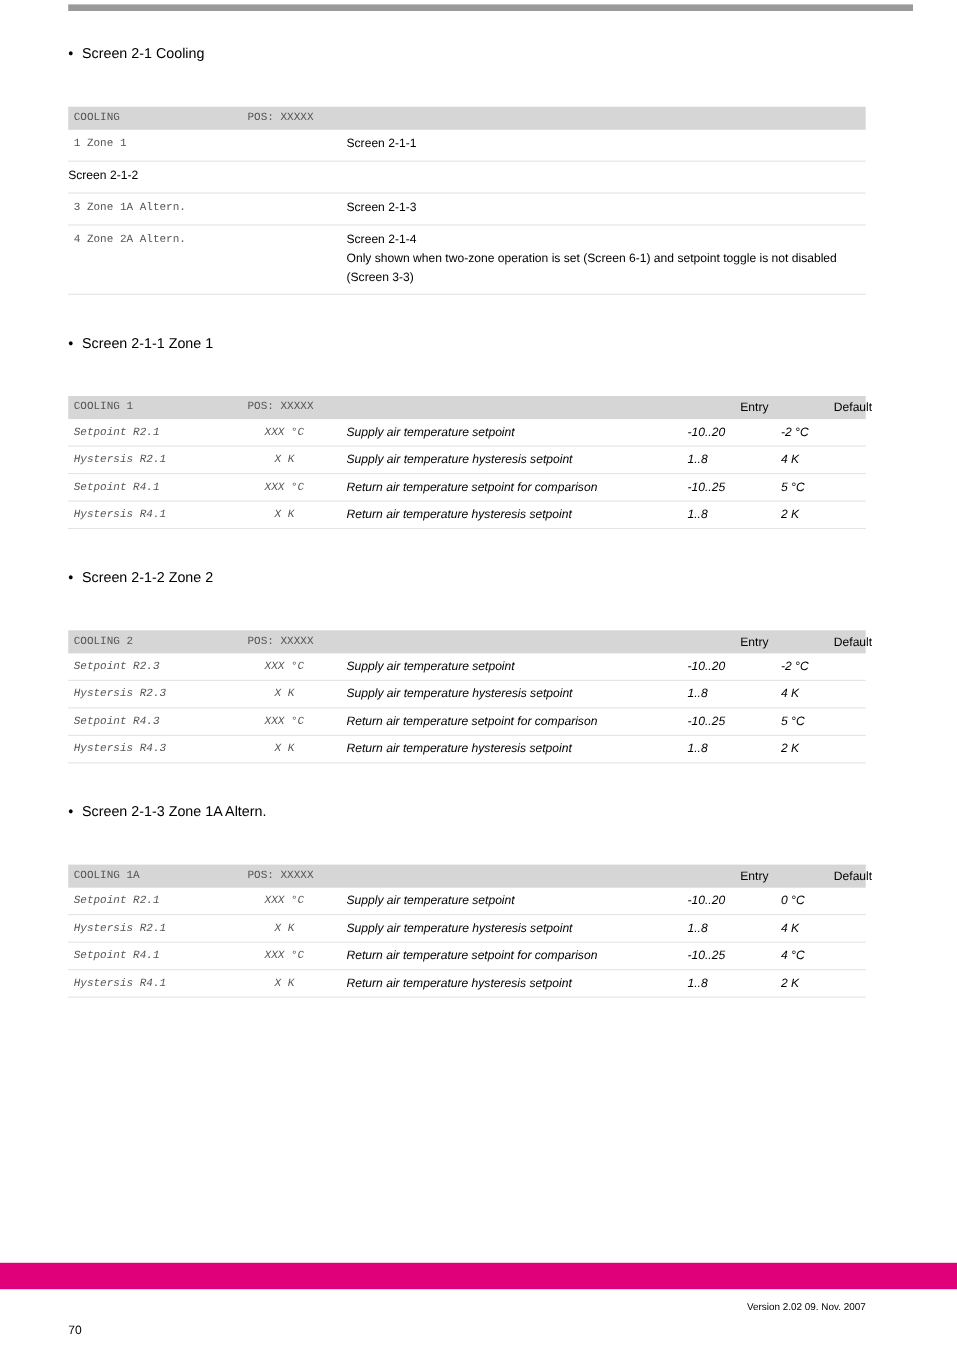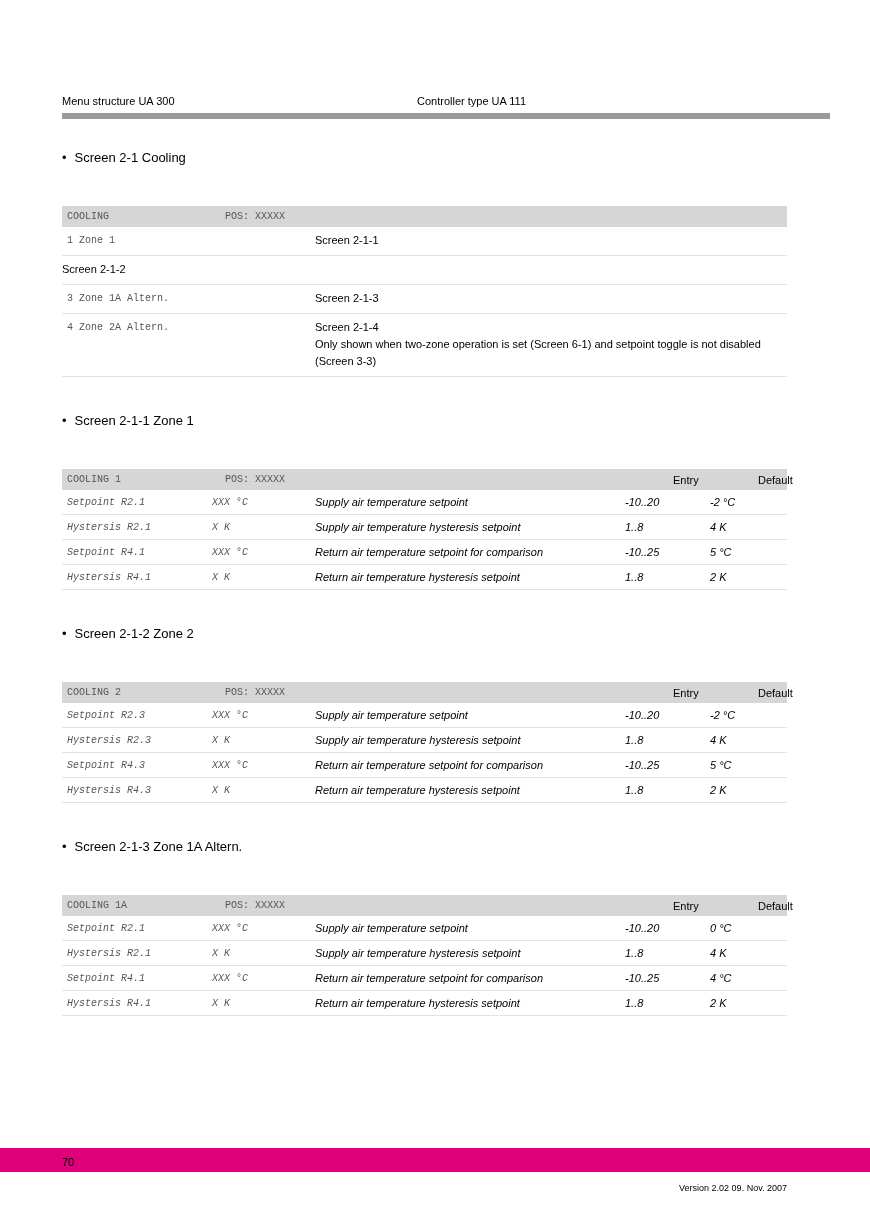--- a/index.html
+++ b/index.html
@@ -25,37 +25,33 @@
   .th-entry, .th-default { font-family:"Liberation Sans", sans-serif; font-size:11px; color:#000;padding-left:48px; }
 
   .menu-row { display:grid; grid-template-columns:253px 1fr; padding:5px 0 6px 0;
               border-bottom:1px solid #e3e3e3; }
   .m-label { padding-left:5px; line-height:17px; }
   .m-screen, .m-note { font-size:11px; line-height:17px; color:#000; }
 
   .p-row { display:grid; grid-template-columns:150px 93px 320px 85px 77px; align-items:center;
            height:24px; border-bottom:1px solid #e3e3e3; font-size:11px;font-style:italic; }
   .p-label { padding-left:5px; }
-  .p-value { text-align:left; }
+  .p-value { text-align:center; }
   .p-desc { padding-left:10px; }
 
   
   .footer-bar { position:absolute; top:1148px; left:0; width:870px; height:24px; background:#e0007a; }
-  .footer-page { position:absolute; top:1156px; left:62px; font-size:11px; }
+  .footer-page { position:absolute; top:1204px; left:62px; font-size:11px; }
   .footer-version { position:absolute; top:1183px; right:83px; font-size:9px; }
 </style>
 </head>
 <body>
 
 <div class="page">
 
-  <div class="doc-header">
-    <span class="h-left">Menu structure UA 300</span>
-    <span class="h-right">Controller type UA 111</span>
-  </div>
   <div class="header-rule"></div>
 
   <div class="section-title">Screen 2-1 Cooling</div>
 
   <div class="tbl">
     <div class="tbl-head">
       <span class="mono th-name">COOLING</span>
       <span class="mono th-pos">POS: XXXXX</span>
     </div>
     <div class="menu-row">

